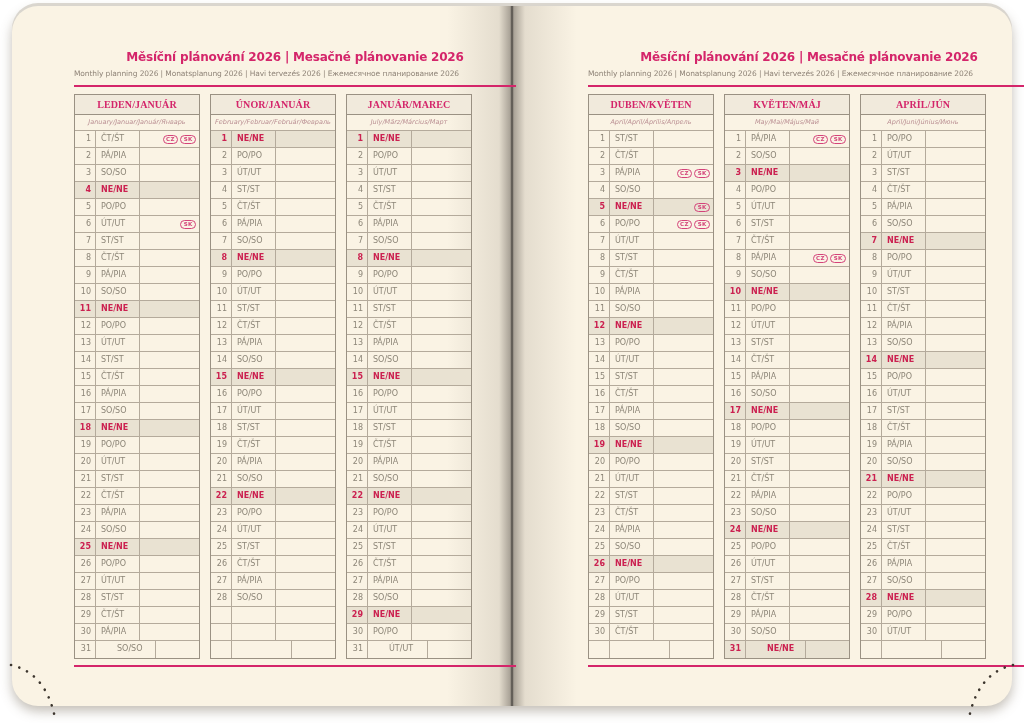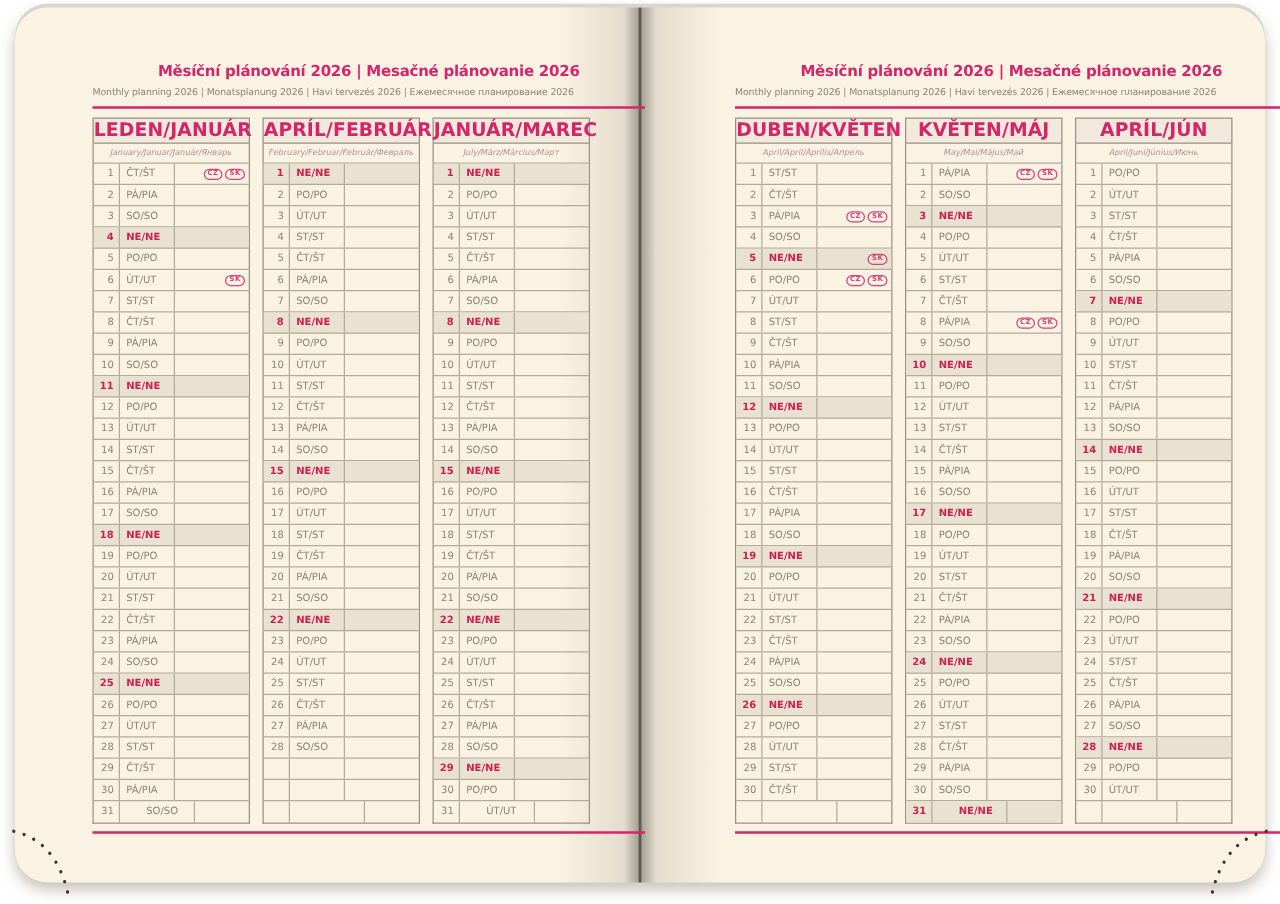--- a/index.html
+++ b/index.html
@@ -20,22 +20,22 @@
   .page-inner.left{left:62px}
   .page-inner.right{left:576px}
   .title{font-size:12px;line-height:15px;font-weight:bold;letter-spacing:-.2px;
     color:var(--accent-pink);text-align:center;white-space:nowrap;}
   .subtitle{font-size:7.5px;line-height:11px;margin-top:3px;color:#8f8478;text-align:left;
     white-space:nowrap;letter-spacing:-.1px;}
   .rule{height:2px;background:var(--accent-pink);margin:6px 0 7px;}
   .columns{display:flex;gap:10px;}
   .month{width:126px;}
   .month-header{height:21px;line-height:19px;border:1px solid var(--border-strong);
-    background:var(--header-bg);color:var(--accent-pink);font-weight:bold;font-size:15px;
-    text-align:center;letter-spacing:.1px;white-space:nowrap;}
+    background:var(--header-bg);color:var(--accent-pink);font-weight:bold;font-size:10px;
+    text-align:center;letter-spacing:.1px;white-space:nowrap;font-family:Liberation Serif, serif;}
   .month-body{border:1px solid var(--border-strong);border-top:none;background:transparent;}
   .month-sub{height:16px;line-height:15px;font-size:6.5px;color:var(--sub-text);
     text-align:center;border-bottom:1px solid var(--border-light);white-space:nowrap;font-style:italic;}
   .day-row{display:flex;height:17px;border-bottom:1px solid var(--border-light);
     font-size:8px;line-height:16px;color:var(--day-text);}
   .day-row:last-child{border-bottom:none;gap:16px;}
   .day-row.sunday{background:var(--row-highlight);color:var(--sunday-red);font-weight:bold;}
   .cell-num{width:21px;text-align:right;padding-right:4px;border-right:1px solid var(--border-light);}
   .cell-day{width:44px;padding-left:5px;border-right:1px solid var(--border-light);white-space:nowrap;}
   .cell-note{flex:1;display:flex;justify-content:flex-end;align-items:center;gap:2px;padding-right:3px;}
@@ -216,21 +216,21 @@
               <span class="cell-note"></span>
             </div>
             <div class="day-row">
               <span class="cell-num">31</span>
               <span class="cell-day">SO/SO</span>
               <span class="cell-note"></span>
             </div>
           </div>
         </div>
       <div class="month">
-          <div class="month-header">APRÍL/FEBRUÁR</div>
+          <div class="month-header">ÚNOR/JANUÁR</div>
           <div class="month-body">
             <div class="month-sub">February/Februar/Február/Февраль</div>
             <div class="day-row sunday">
               <span class="cell-num">1</span>
               <span class="cell-day">NE/NE</span>
               <span class="cell-note"></span>
             </div>
             <div class="day-row">
               <span class="cell-num">2</span>
               <span class="cell-day">PO/PO</span>

